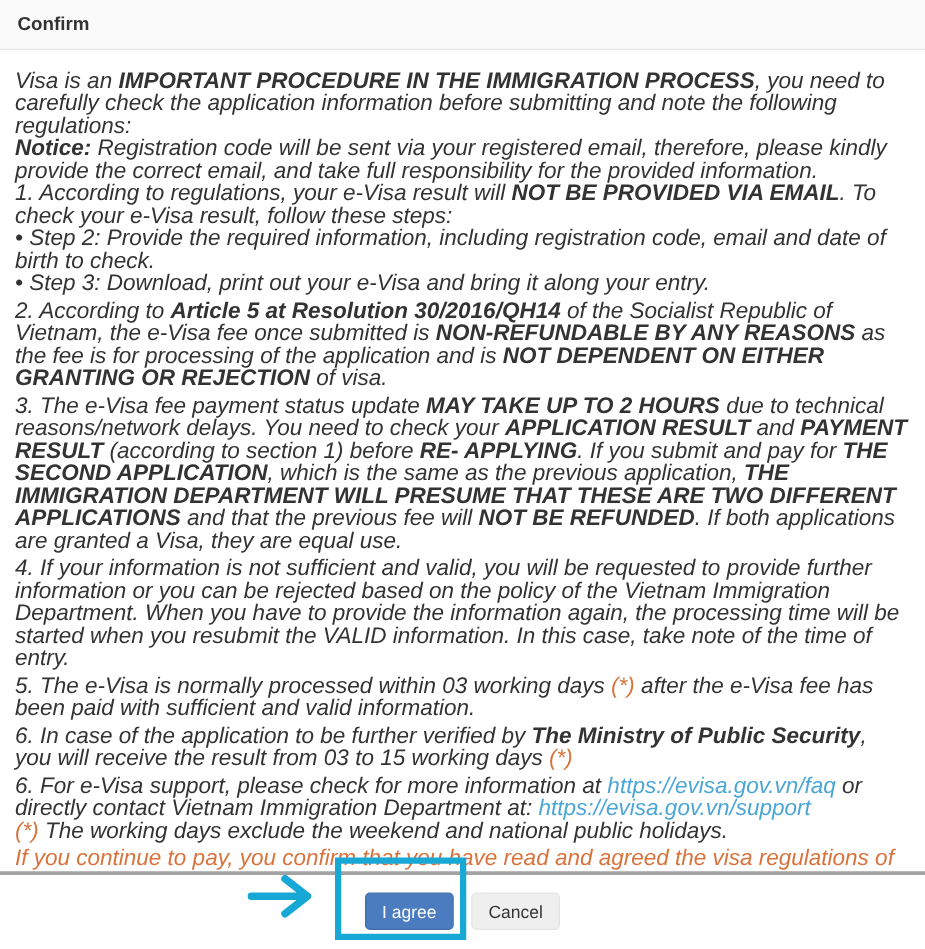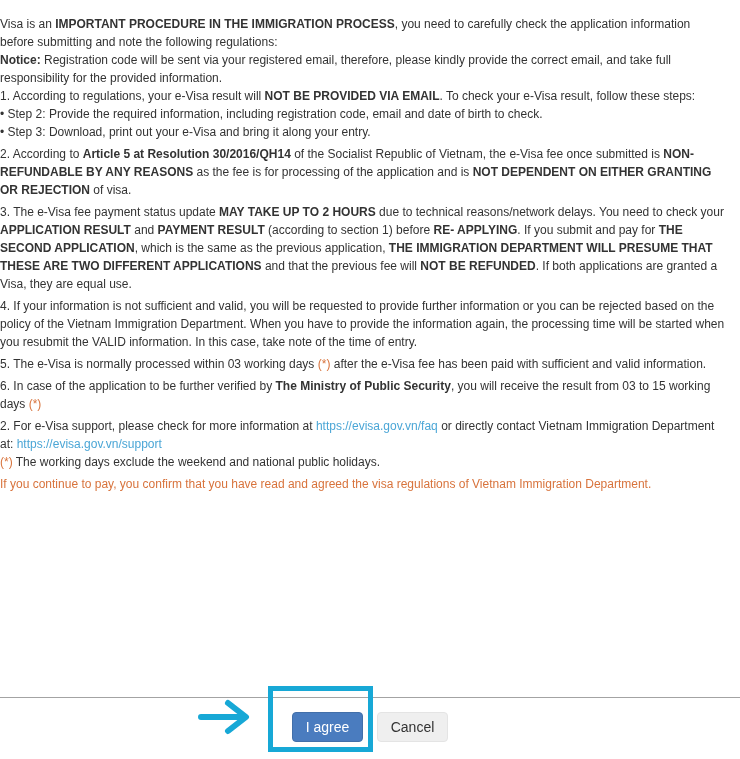--- a/index.html
+++ b/index.html
@@ -26,33 +26,34 @@
     padding:10px 14px;
     height:40px;
   }
   .modal-title{
     font-size:15px;
     font-weight:bold;
     line-height:20px;
     color:#333;
   }
   .modal-body{
-    padding:15px 14px 0 0;
-    font-size:12px;
+    padding:15px 14px 0 12px;
+    font-size:18px;
     line-height:18px;
+    font-style:italic;
   }
   .modal-body p{margin:0;}
   .modal-body p.mt{margin-top:4px;}
   .seg-b{font-weight:bold;}
   .seg-o{color:var(--orange);}
   a.seg-l{color:var(--link);text-decoration:none;cursor:pointer;}
   .modal-footer{
     position:absolute;
     left:0;right:0;top:697px;height:62px;
-    border-top:1px solid #a3a3a3;
+    border-top:3px solid #a3a3a3;
     background:#ffffff;
     text-align:center;
     padding-top:14px;
   }
   .btn{
     display:inline-block;
     font-family:"Liberation Sans",sans-serif;
     font-size:14px;
     line-height:16px;
     padding:6px 13px;
@@ -82,33 +83,36 @@
     left:198px;top:697px;
     width:56px;height:40px;
     pointer-events:none;
   }
 </style>
 </head>
 <body>
 
 <div class="modal">
 
+  <div class="modal-header">
+    <div class="modal-title">Confirm</div>
+  </div>
 
   <div class="modal-body" id="regulations-body">
       <p class=""><span class="seg-n">Visa is an </span><span class="seg-b">IMPORTANT PROCEDURE IN THE IMMIGRATION PROCESS</span><span class="seg-n">, you need to carefully check the application information before submitting and note the following regulations:</span></p>
       <p class=""><span class="seg-b">Notice:</span><span class="seg-n"> Registration code will be sent via your registered email, therefore, please kindly provide the correct email, and take full responsibility for the provided information.</span></p>
       <p class=""><span class="seg-n">1. According to regulations, your e-Visa result will </span><span class="seg-b">NOT BE PROVIDED VIA EMAIL</span><span class="seg-n">. To check your e-Visa result, follow these steps:</span></p>
       <p class=""><span class="seg-n">• Step 2: Provide the required information, including registration code, email and date of birth to check.</span></p>
       <p class=""><span class="seg-n">• Step 3: Download, print out your e-Visa and bring it along your entry.</span></p>
       <p class="mt"><span class="seg-n">2. According to </span><span class="seg-b">Article 5 at Resolution 30/2016/QH14</span><span class="seg-n"> of the Socialist Republic of Vietnam, the e-Visa fee once submitted is </span><span class="seg-b">NON-REFUNDABLE BY ANY REASONS</span><span class="seg-n"> as the fee is for processing of the application and is </span><span class="seg-b">NOT DEPENDENT ON EITHER GRANTING OR REJECTION</span><span class="seg-n"> of visa.</span></p>
       <p class="mt"><span class="seg-n">3. The e-Visa fee payment status update </span><span class="seg-b">MAY TAKE UP TO 2 HOURS</span><span class="seg-n"> due to technical reasons/network delays. You need to check your </span><span class="seg-b">APPLICATION RESULT</span><span class="seg-n"> and </span><span class="seg-b">PAYMENT RESULT</span><span class="seg-n"> (according to section 1) before </span><span class="seg-b">RE- APPLYING</span><span class="seg-n">. If you submit and pay for </span><span class="seg-b">THE SECOND APPLICATION</span><span class="seg-n">, which is the same as the previous application, </span><span class="seg-b">THE IMMIGRATION DEPARTMENT WILL PRESUME THAT THESE ARE TWO DIFFERENT APPLICATIONS</span><span class="seg-n"> and that the previous fee will </span><span class="seg-b">NOT BE REFUNDED</span><span class="seg-n">. If both applications are granted a Visa, they are equal use.</span></p>
       <p class="mt"><span class="seg-n">4. If your information is not sufficient and valid, you will be requested to provide further information or you can be rejected based on the policy of the Vietnam Immigration Department. When you have to provide the information again, the processing time will be started when you resubmit the VALID information. In this case, take note of the time of entry.</span></p>
       <p class="mt"><span class="seg-n">5. The e-Visa is normally processed within 03 working days </span><span class="seg-o">(*)</span><span class="seg-n"> after the e-Visa fee has been paid with sufficient and valid information.</span></p>
       <p class="mt"><span class="seg-n">6. In case of the application to be further verified by </span><span class="seg-b">The Ministry of Public Security</span><span class="seg-n">, you will receive the result from 03 to 15 working days </span><span class="seg-o">(*)</span></p>
-      <p class="mt"><span class="seg-n">2. For e-Visa support, please check for more information at </span><a class="seg-l" href="#">https://evisa.gov.vn/faq</a><span class="seg-n"> or directly contact Vietnam Immigration Department at: </span><a class="seg-l" href="#">https://evisa.gov.vn/support</a></p>
+      <p class="mt"><span class="seg-n">6. For e-Visa support, please check for more information at </span><a class="seg-l" href="#">https://evisa.gov.vn/faq</a><span class="seg-n"> or directly contact Vietnam Immigration Department at: </span><a class="seg-l" href="#">https://evisa.gov.vn/support</a></p>
       <p class=""><span class="seg-o">(*)</span><span class="seg-n"> The working days exclude the weekend and national public holidays.</span></p>
       <p class="mt"><span class="seg-o">If you continue to pay, you confirm that you have read and agreed the visa regulations of Vietnam Immigration Department.</span></p>
     </div>
 
   <div class="modal-footer">
     <button class="btn btn-agree">I agree</button>
     <button class="btn btn-cancel">Cancel</button>
   </div>
 
   <div class="highlight-box"></div>

